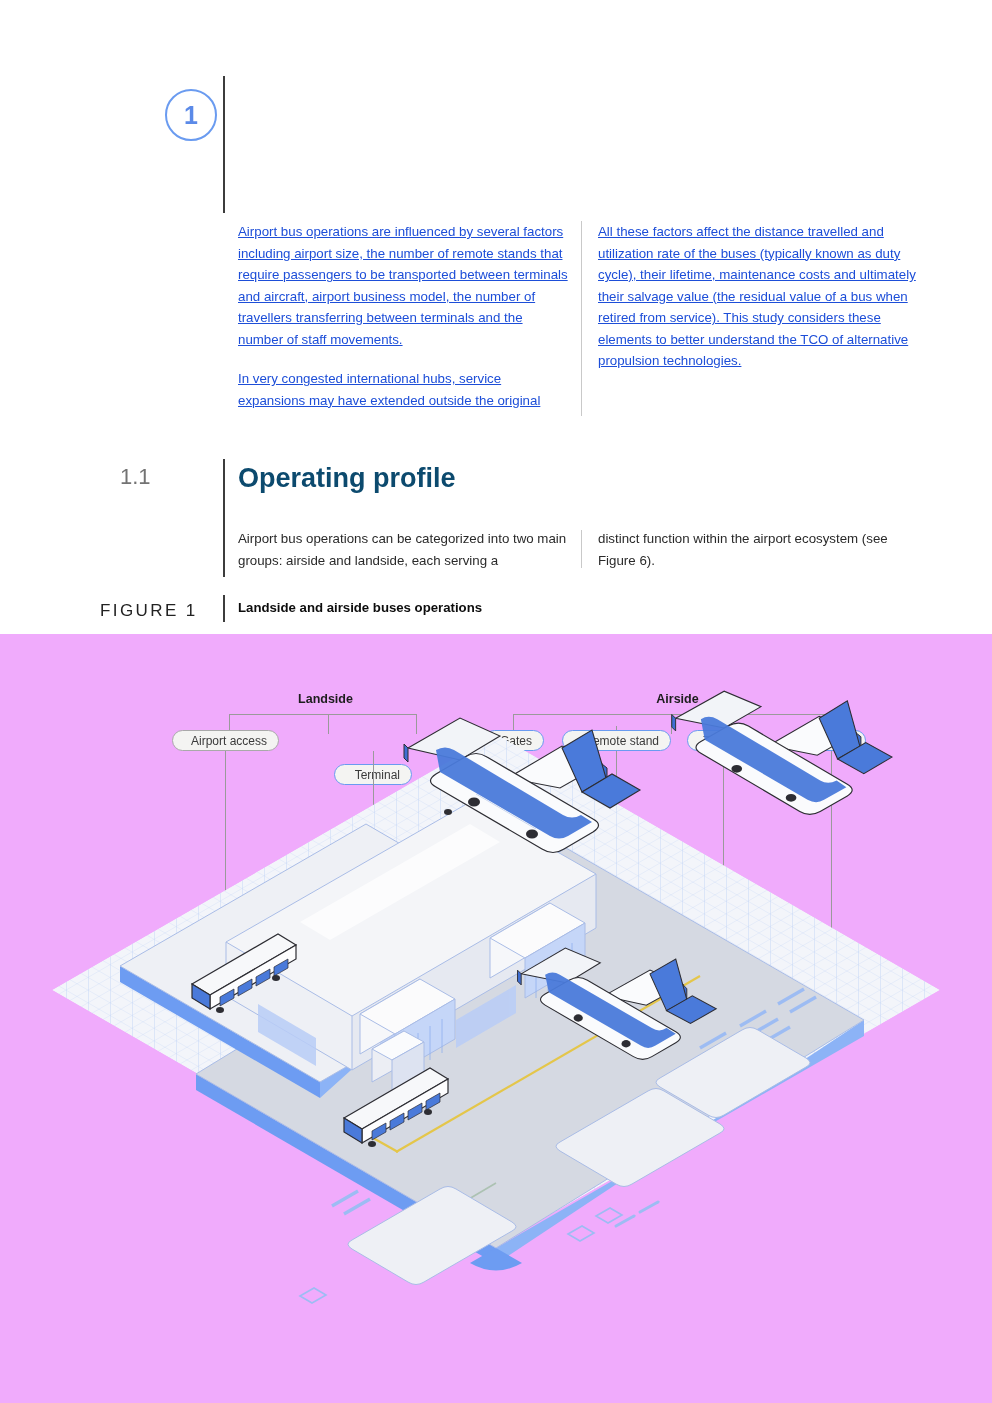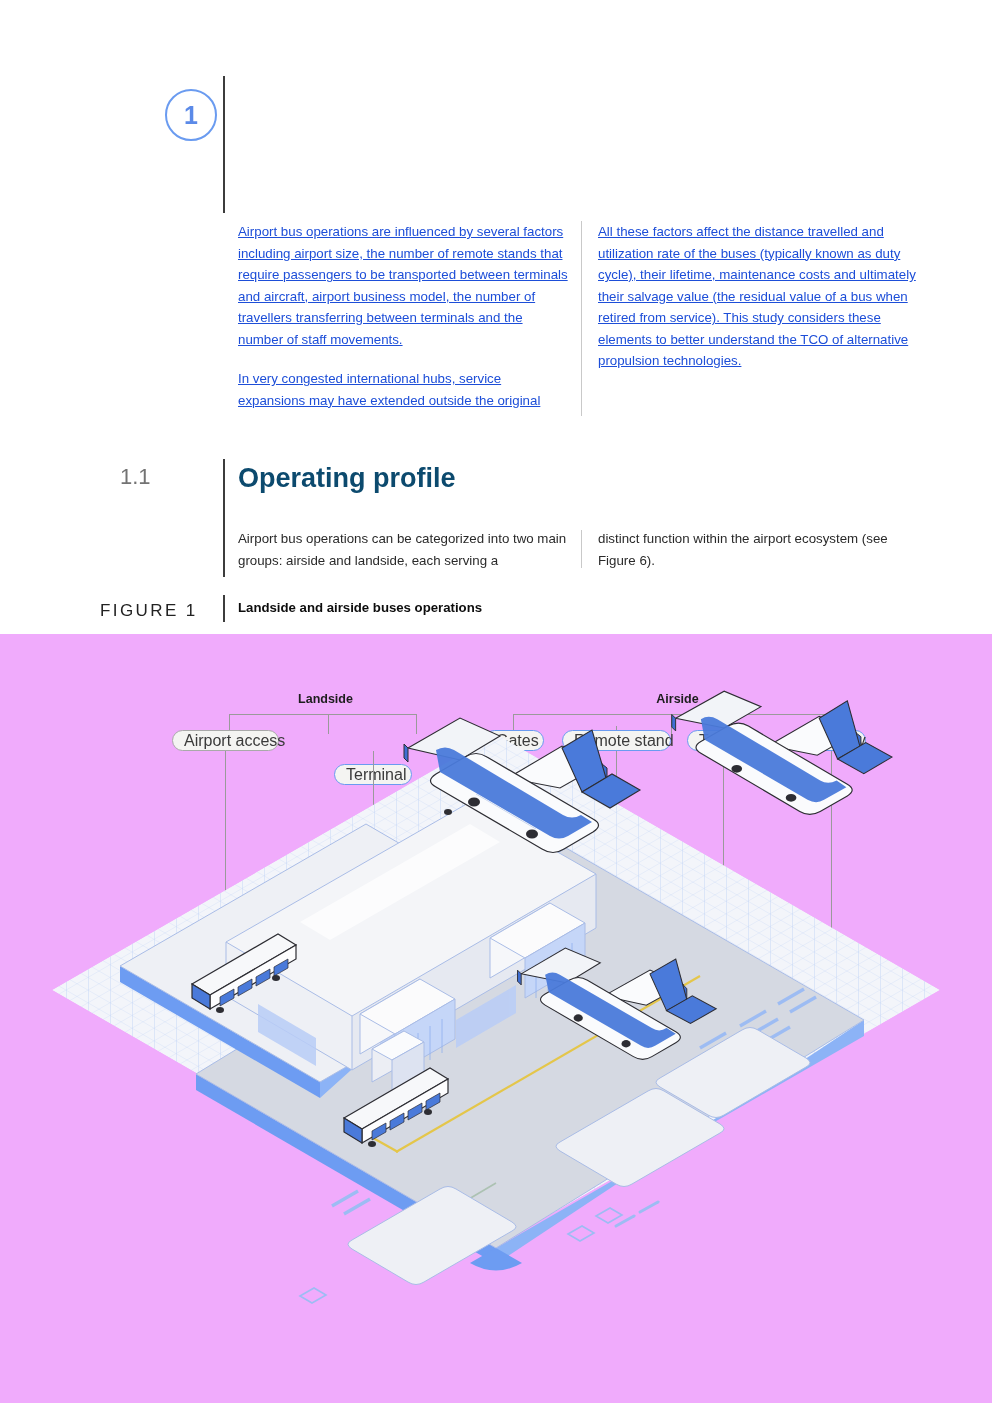--- a/index.html
+++ b/index.html
@@ -66,22 +66,22 @@
 
   
   .fig-band { position: absolute; left: 0; top: 634px; width: 992px; height: 867px; background: #f0abfc; overflow: hidden; }
 
   .group-label { position: absolute; font-size: 12.5px; font-weight: 700; color: #1d1d1d; text-align: center; }
 
   .bracket { position: absolute; border: 1px solid #9a9a9a; border-bottom: none; }
 
   .pill {
     position: absolute; height: 21px; border-radius: 11px;
-    background: #f4f4f2; display: flex; align-items: center; justify-content: flex-start;
-    font-size: 16px; color: #3a3a3a; white-space: nowrap; padding: 0 11px;
+    background: #f4f4f2; display: flex; align-items: center; justify-content: flex-end;
+    font-size: 12px; color: #3a3a3a; white-space: nowrap; padding: 0 11px;
   }
   .pill.blue { border: 1.2px solid #6a9bf0; }
   .pill.grey { border: 1.2px solid #a9a9a9; }
 
   .leader { position: absolute; width: 1px; background: #9a9a9a; }
   .leader-dot { position: absolute; width: 8px; height: 8px; border-radius: 50%; background: #9a9a9a; }
 
   .iso-wrap { position: absolute; left: 0; top: 0; width: 992px; height: 678px; }
 
   .footer {

